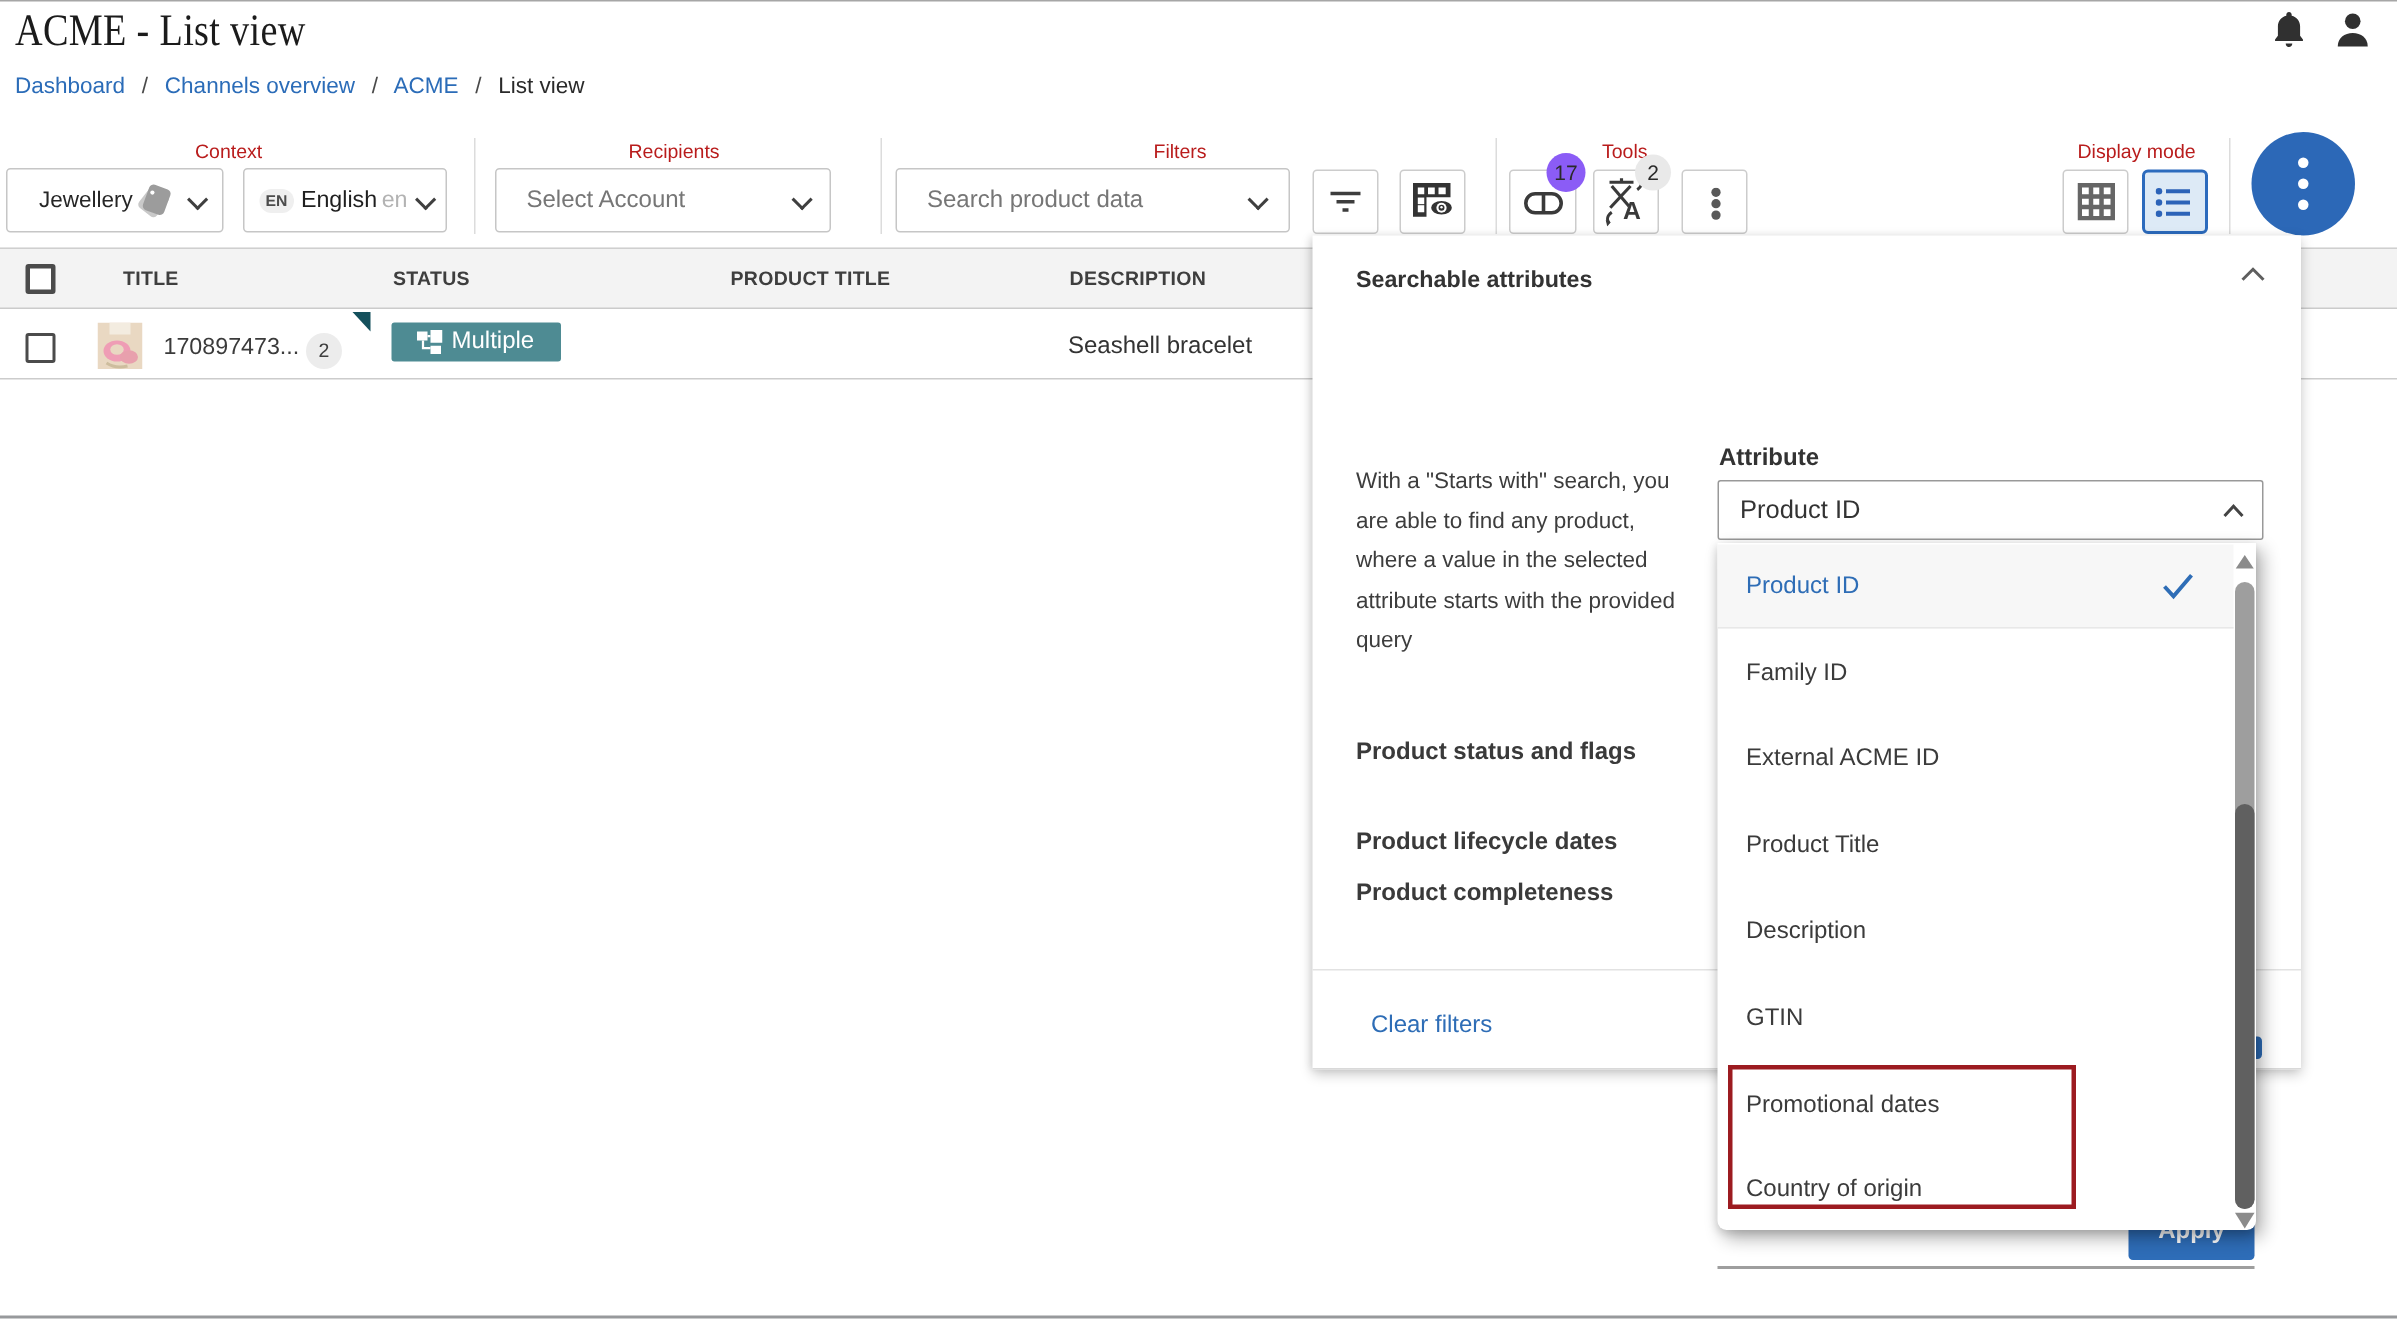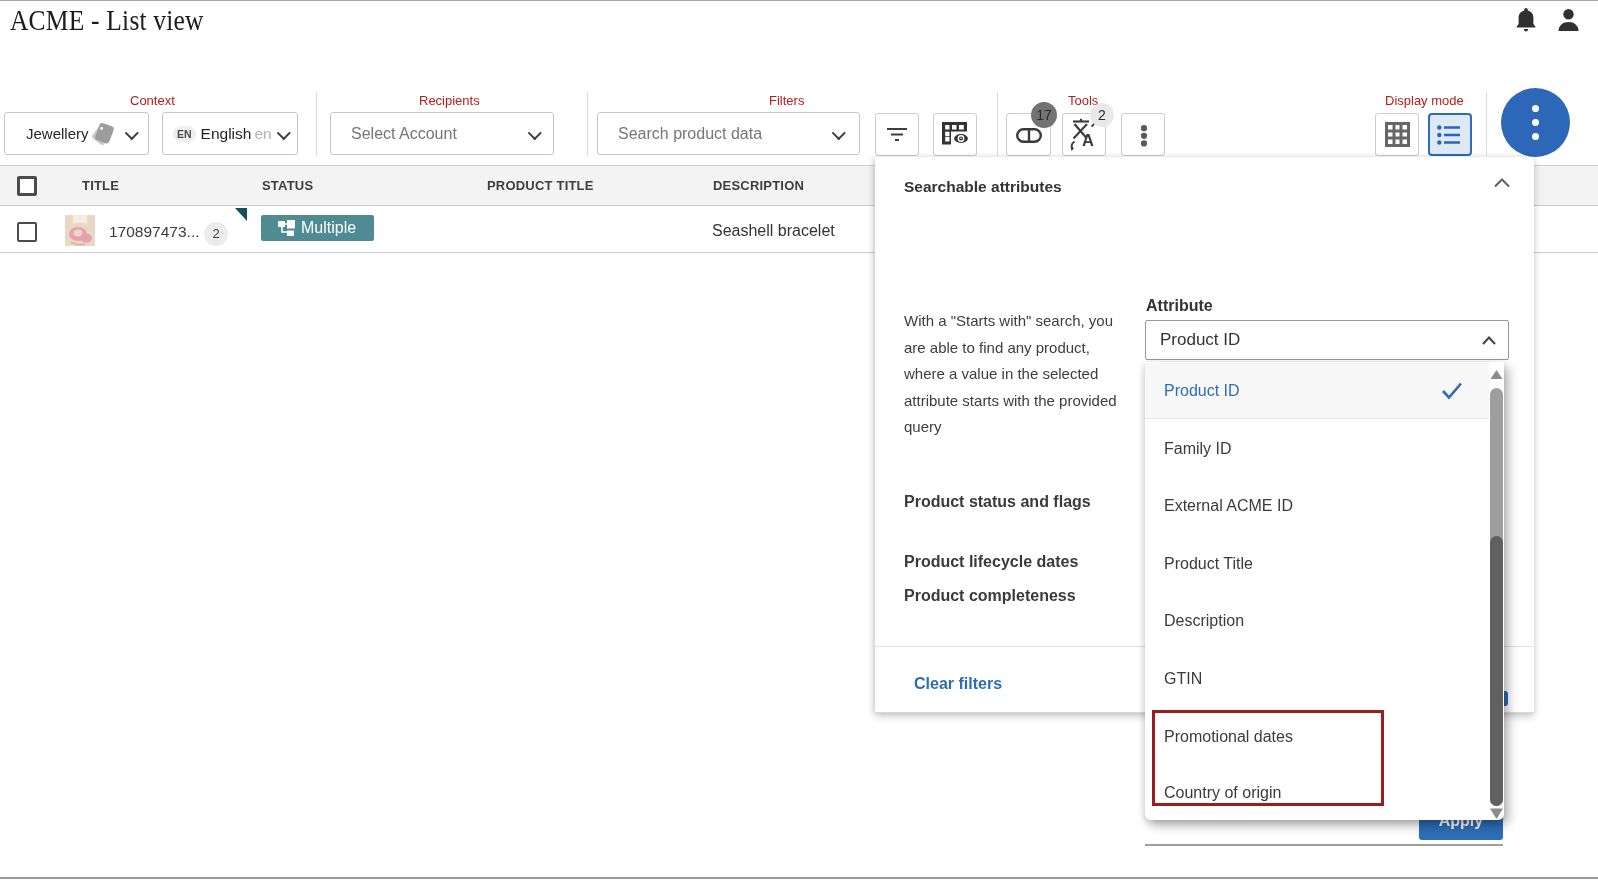--- a/index.html
+++ b/index.html
@@ -26,20 +26,29 @@
 
 <svg class="abs" style="left:1513px;top:6px" width="26" height="27" viewBox="0 0 26 27">
   <path fill="#303030" d="M13 2 c1 0 1.8 .8 1.8 1.8 v.7 c3.3 .8 5.6 3.6 5.6 7.2 v6.2 l1.9 2.5 v1 H3.7 v-1 l1.9-2.5 v-6.2 c0-3.6 2.3-6.4 5.6-7.2 v-.7 C11.2 2.8 12 2 13 2 z"></path>
   <path fill="#303030" d="M10.8 23 h4.4 c0 1.4-1 2.4-2.2 2.4 s-2.2-1-2.2-2.4 z"></path>
 </svg>
 <svg class="abs" style="left:1555px;top:6px" width="27" height="27" viewBox="0 0 27 27">
   <circle cx="13.5" cy="8.2" r="5.2" fill="#303030"></circle>
   <path fill="#303030" d="M3.5 25 c0-5.6 4.5-9 10-9 s10 3.4 10 9 z"></path>
 </svg>
 
+<div class="abs" style="left:10px;top:49px;font-size:15px;color:#3c3c3c">
+  <span style="color:#2b6cb8">Dashboard</span>
+  <span style="color:#4a4a4a;padding:0 7px">/</span>
+  <span style="color:#2b6cb8">Channels overview</span>
+  <span style="color:#4a4a4a;padding:0 7px">/</span>
+  <span style="color:#2b6cb8">ACME</span>
+  <span style="color:#4a4a4a;padding:0 7px">/</span>
+  <span style="color:#2a2a2a">List view</span>
+</div>
 
 <div class="lbl" style="left:130px;top:93px">Context</div>
 <div class="lbl" style="left:419px;top:93px">Recipients</div>
 <div class="lbl" style="left:769px;top:93px">Filters</div>
 <div class="lbl" style="left:1068px;top:93px">Tools</div>
 <div class="lbl" style="left:1385px;top:93px">Display mode</div>
 
 <div class="vdiv" style="left:316px"></div>
 <div class="vdiv" style="left:587px"></div>
 <div class="vdiv" style="left:997px"></div>
@@ -116,21 +125,21 @@
 </div>
 
 <div class="btn" style="left:1121px">
   <svg width="8" height="22" viewBox="0 0 8 22" style="margin:11px 0 0 18px">
     <circle cx="4" cy="3.2" r="3.1" fill="#595959"></circle>
     <circle cx="4" cy="10.8" r="3.1" fill="#595959"></circle>
     <circle cx="4" cy="18.4" r="3.1" fill="#595959"></circle>
   </svg>
 </div>
 
-<div class="abs" style="left:1031px;top:102px;width:26px;height:26px;border-radius:50%;background:#737373;text-align:center;line-height:26px;font-size:14px;color:#2a2a2a">17</div>
+<div class="abs" style="left:1031px;top:102px;width:26px;height:26px;border-radius:50%;background:#8b5cf6;text-align:center;line-height:26px;font-size:14px;color:#2a2a2a">17</div>
 <div class="abs" style="left:1090px;top:103px;width:24px;height:24px;border-radius:50%;background:#e9e9e9;text-align:center;line-height:24px;font-size:14px;color:#2a2a2a">2</div>
 
 <div class="btn" style="left:1375px">
   <svg width="25" height="25" viewBox="0 0 25 25" style="margin:8px 0 0 9px">
     <rect x="1.5" y="1.5" width="22" height="22" fill="none" stroke="#666" stroke-width="3"></rect>
     <path stroke="#666" stroke-width="3" d="M9 1.5 v22 M16 1.5 v22 M1.5 9 h22 M1.5 16 h22"></path>
   </svg>
 </div>
 <div class="btn" style="left:1428px;border:2px solid #2c6bbd;background:#ddeaf6;border-radius:4px">
   <svg width="26" height="22" viewBox="0 0 26 22" style="margin:9px 0 0 7px">
@@ -196,21 +205,21 @@
   <span style="position:absolute;left:14px;top:9px;font-size:17px;color:#333">Product ID</span>
   <svg style="position:absolute;right:11px;top:14px" width="16" height="11" viewBox="0 0 16 11">
     <path d="M2 9 L8 2.5 L14 9" fill="none" stroke="#444" stroke-width="2"></path>
   </svg>
 </div>
 
 <div class="secttl" style="left:904px;top:493px;z-index:11">Product status and flags</div>
 <div class="secttl" style="left:904px;top:553px;z-index:11">Product lifecycle dates</div>
 <div class="secttl" style="left:904px;top:587px;z-index:11">Product completeness</div>
 <div class="abs" style="left:875px;top:646px;width:659px;height:1px;background:#e2e2e2;z-index:11"></div>
-<div class="abs" style="left:914px;top:675px;font-size:16px;font-weight:bold;color:#2e6db6;z-index:11">Clear filters</div>
+<div class="abs" style="left:914px;top:675px;font-size:16px;font-weight:normal;color:#2e6db6;z-index:11">Clear filters</div>
 
 <div class="abs" style="left:1470px;top:691px;width:38px;height:15px;background:#2e6db8;border-radius:0 3px 3px 0;z-index:11"></div>
 
 <div class="abs" style="left:1419px;top:806px;width:84px;height:34px;background:#2e6db8;border-radius:3px;z-index:20;text-align:center;line-height:29px;font-size:16px;font-weight:bold;color:#fff">Apply</div>
 
 <div class="abs" style="left:1145px;top:844px;width:358px;height:2px;background:#9e9e9e;z-index:20"></div>
 
 <div class="abs" style="left:1145px;top:362px;width:358.5px;height:458px;background:#fff;border-radius:0 0 6px 6px;box-shadow:4px 5px 12px rgba(0,0,0,.32),-1px 2px 6px rgba(0,0,0,.12);z-index:21"></div>
 <div class="abs" style="left:1145px;top:363px;width:344px;height:56px;background:#f7f7f7;border-bottom:1px solid #e8e8e8;z-index:22"></div>
 <div class="opt" style="top:382px;color:#2e6db6;z-index:23">Product ID</div>

